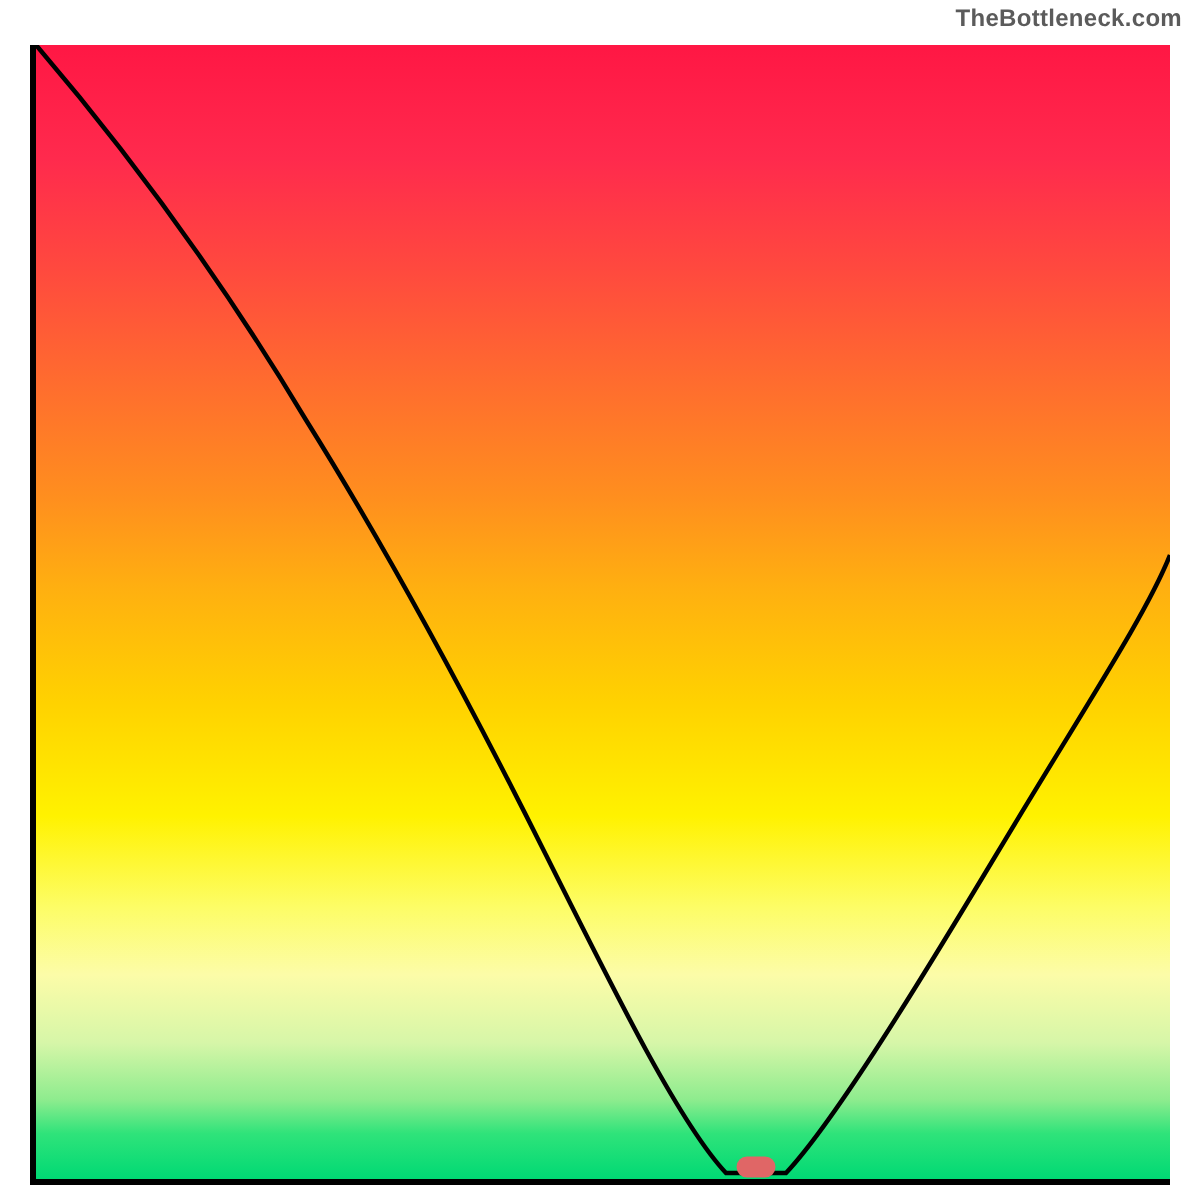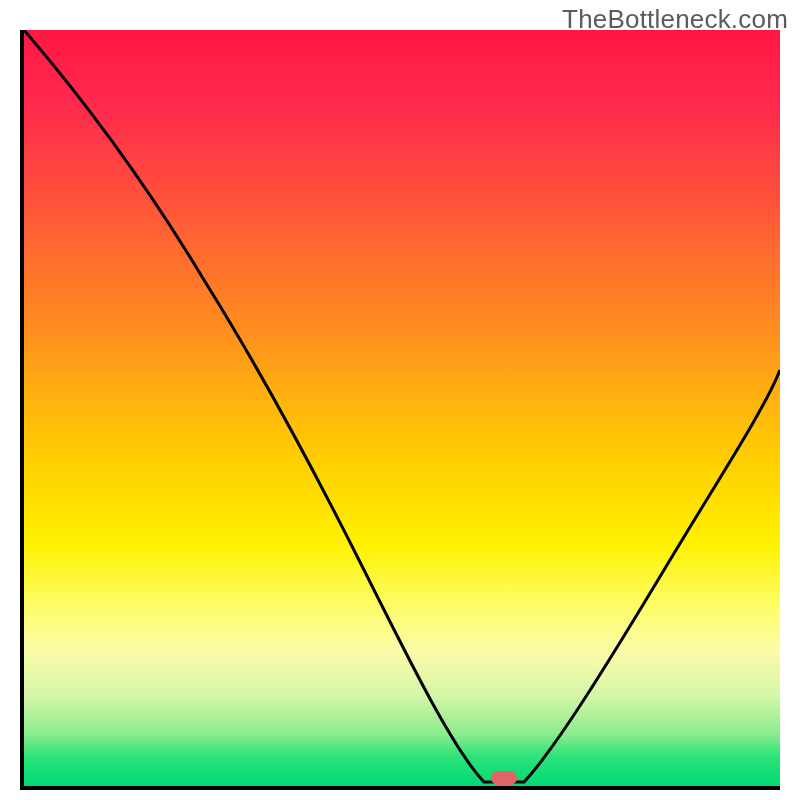--- a/index.html
+++ b/index.html
@@ -12,22 +12,22 @@
   }
   .container {
     position: relative;
     width: 800px;
     height: 800px;
   }
   .watermark {
     position: absolute;
     top: 4px;
     right: 12px;
-    font-size: 26px;
-    font-weight: 400;
+    font-size: 16px;
+    font-weight: 700;
     color: #5b5b5b;
     z-index: 20;
     letter-spacing: 0.2px;
   }
   .plot-frame {
     position: absolute;
     left: 20px;
     top: 30px;
     width: 760px;
     height: 760px;

